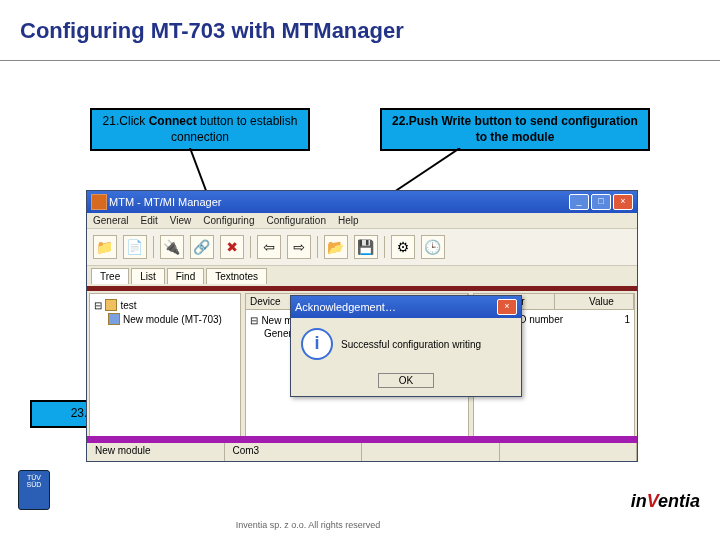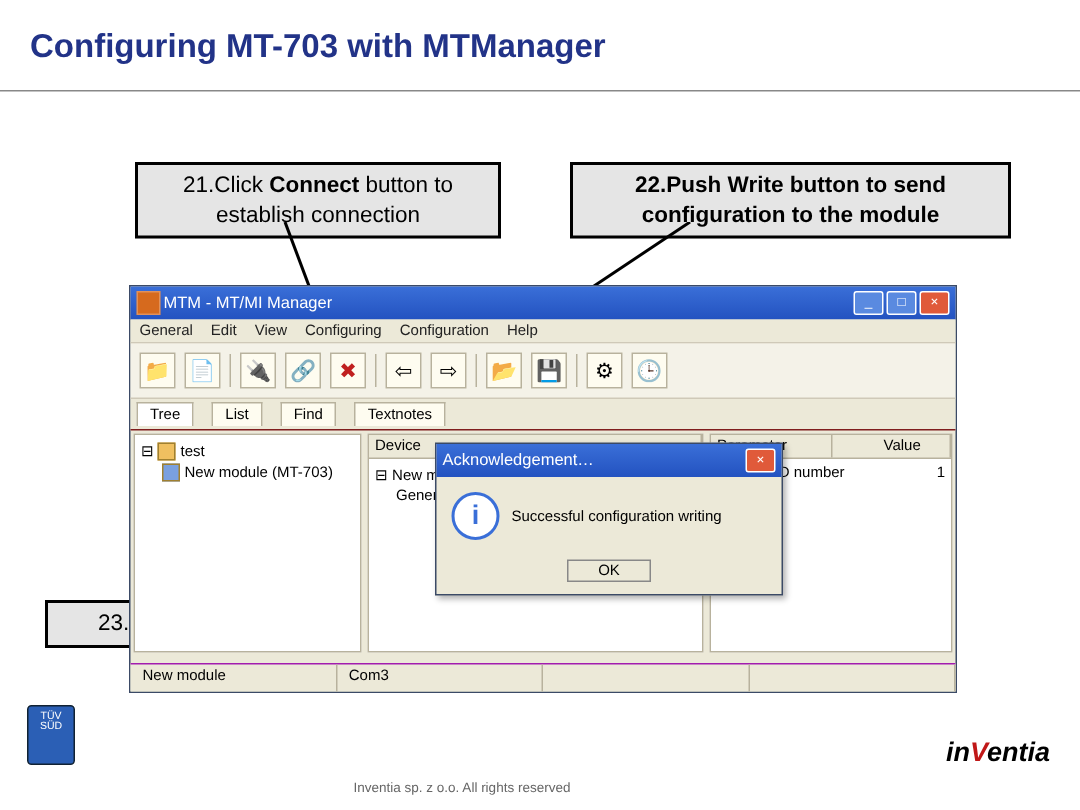--- a/index.html
+++ b/index.html
@@ -23,23 +23,23 @@
     position: absolute;
     top: 60px;
     left: 0;
     width: 720px;
     height: 1px;
     background: #888;
   }
   .callout {
     position: absolute;
     border: 2px solid #000;
-    background: #e5e5e5;
-    font-size: 15px;
-    padding: 4px 20px;
+    background: #0ea5e9;
+    font-size: 12px;
+    padding: 4px 8px;
     text-align: center;
     line-height: 1.3;
   }
   #c21 {
     top: 108px;
     left: 90px;
     width: 200px;
   }
   #c22 {
     top: 108px;
@@ -136,23 +136,23 @@
     font-size: 14px;
   }
   .tool.sep {
     width: 1px;
     background: #b8b29d;
     border: none;
   }
   .tabrow {
     display: flex;
     padding: 2px 4px;
-    gap: 12px;
-    background: #ece9d8;
-    border-bottom: 1px solid #7f1d1d;
+    gap: 2px;
+    background: #ece9d8;
+    border-bottom: 5px solid #7f1d1d;
     font-size: 10px;
   }
   .tab {
     padding: 2px 8px;
     border: 1px solid #b8b29d;
     background: #fefcf0;
     border-bottom: none;
   }
   .tab.active {
     background: #fff;
@@ -198,21 +198,21 @@
     background: #f0c060;
     border: 1px solid #a08030;
   }
   .statusbar {
     position: absolute;
     bottom: 0;
     left: 0;
     right: 0;
     height: 18px;
     background: #ece9d8;
-    border-top: 1px solid #a21caf;
+    border-top: 7px solid #a21caf;
     display: flex;
     font-size: 10px;
   }
   .statusbar span {
     padding: 2px 8px;
     border-right: 1px solid #b8b29d;
     flex: 1;
   }
   
   .dialog {

